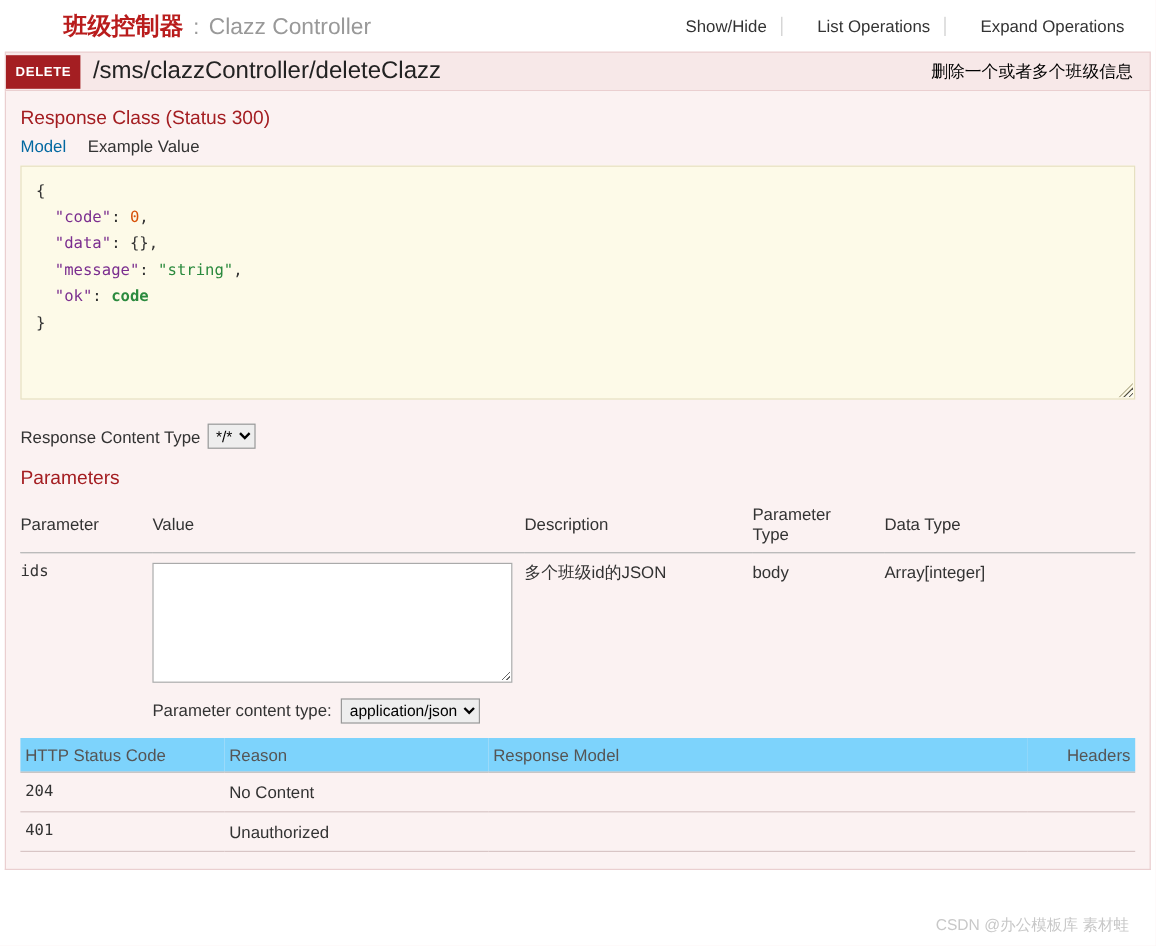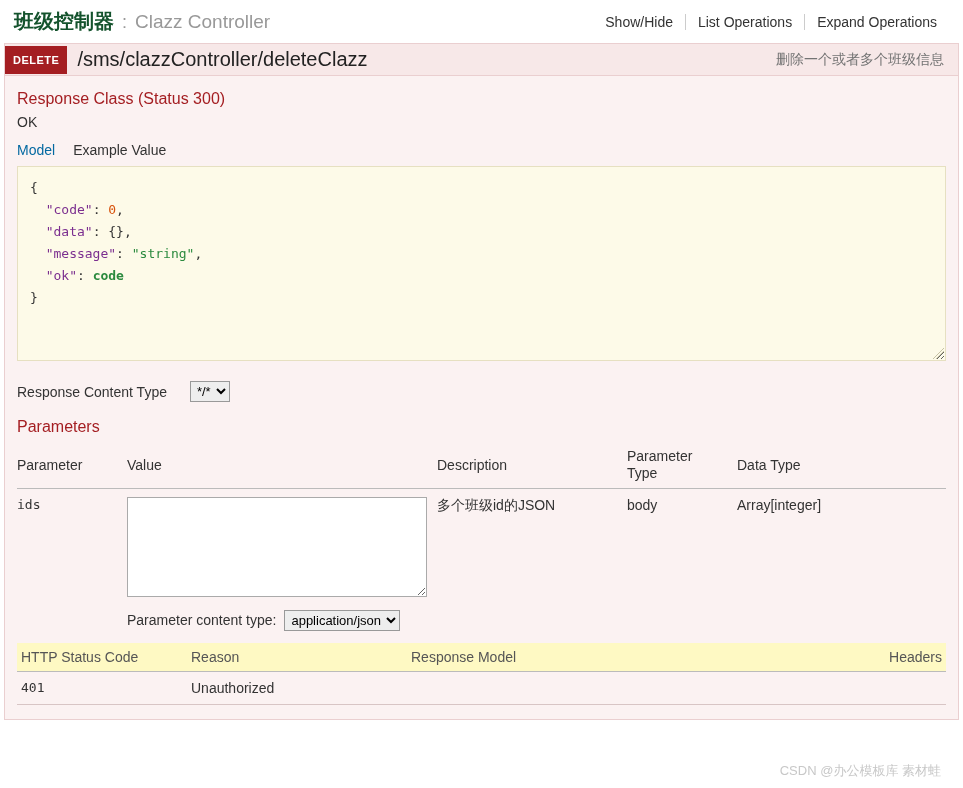--- a/index.html
+++ b/index.html
@@ -1,50 +1,50 @@
 <!DOCTYPE html>
 <html><head>
 <meta charset="utf-8">
 <style>
 * { box-sizing: border-box; margin: 0; padding: 0; }
 body { font-family: "Segoe UI", Arial, sans-serif; font-size: 14px; color: #333; background: #fff; width: 963px; }
 .header { display: flex; justify-content: space-between; align-items: center; padding: 8px 14px 6px; }
 .header-left { display: flex; align-items: baseline; gap: 8px; }
-.controller-name { font-size: 20px; font-weight: bold; color: #14532d; }
+.controller-name { font-size: 20px; font-weight: bold; color: #b91c1c; margin-left: 39px; }
 .sep { color: #999; font-size: 18px; }
 .controller-desc { font-size: 19px; color: #999; font-weight: 400; }
-.header-ops { display: flex; gap: 0; font-size: 14px; color: #333; }
+.header-ops { display: flex; gap: 17px; font-size: 14px; color: #333; }
 .header-ops span { cursor: pointer; padding: 0 12px; border-right: 1px solid #ccc; }
 .header-ops span:last-child { border-right: none; }
 .op-bar { display: flex; align-items: center; background: #f7e8e8; border: 1px solid #eacfd0; margin: 2px 4px 0; }
 .method-badge { background: #a41e22; color: #fff; font-weight: bold; font-size: 11px; padding: 8px 8px; letter-spacing: 0.5px; }
 .op-path { flex: 1; padding: 4px 10px; font-size: 20px; color: #222; }
-.op-desc { padding: 4px 14px; color: #737373; font-size: 14px; }
+.op-desc { padding: 4px 14px; color: #000000; font-size: 14px; }
 .body-panel { background: #fbf2f2; border: 1px solid #eacfd0; border-top: none; margin: 0 4px 10px; padding: 14px 12px 14px; }
 .section-title { color: #a41e22; font-size: 16px; font-weight: 400; margin-bottom: 6px; }
 .ok-text { color: #333; margin-bottom: 12px; }
 .tabs { display: flex; gap: 18px; border-bottom: none; margin-bottom: 8px; }
 .tab { color: #0369a1; cursor: pointer; }
 .tab.active { color: #333; }
 .code-block { background: #fdfae8; border: 1px solid #e6e0c1; padding: 10px 12px; font-family: Consolas, monospace; font-size: 13px; line-height: 1.7; white-space: pre; min-height: 195px; resize: both; overflow: auto; position: relative; }
 .code-block::after { content: ""; position: absolute; right: 1px; bottom: 1px; width: 12px; height: 12px; background: linear-gradient(135deg, transparent 50%, #c7c2a4 50%, #c7c2a4 55%, transparent 55%, transparent 65%, #c7c2a4 65%, #c7c2a4 70%, transparent 70%); }
 .k { color: #7b2e8f; }
 .n { color: #d7510a; }
 .s { color: #2b8a3e; }
 .b { color: #2b8a3e; font-weight: bold; }
-.content-type-row { margin-top: 20px; margin-bottom: 16px; display: flex; align-items: center; gap: 23px; }
+.content-type-row { margin-top: 20px; margin-bottom: 16px; display: flex; align-items: center; gap: 6px; }
 select { font-family: inherit; font-size: 13px; padding: 1px 2px; border: 1px solid #999; background: #eee; }
 .param-table { width: 100%; border-collapse: collapse; }
 .param-table th { text-align: left; font-weight: 400; color: #333; padding: 6px 4px 6px 0; border-bottom: 1px solid #bbb; font-size: 14px; }
 .param-table td { padding: 8px 4px 8px 0; vertical-align: top; font-size: 14px; }
 .param-table td.mono { font-family: Consolas, monospace; font-size: 13px; }
 .param-input { width: 300px; height: 100px; resize: both; border: 1px solid #aaa; font-family: inherit; padding: 4px; background: #fff; }
 .param-content-row { margin-top: 10px; display: flex; align-items: center; gap: 8px; }
 .resp-table { width: 100%; border-collapse: collapse; margin-top: 4px; }
-.resp-table th { text-align: left; font-weight: 400; color: #555; padding: 6px 4px; border-bottom: 1px solid #bbb; background: #fef9c3; }
+.resp-table th { text-align: left; font-weight: 400; color: #555; padding: 6px 4px; border-bottom: 1px solid #bbb; background: #7dd3fc; }
 .resp-table td { padding: 8px 4px; border-bottom: 1px solid #d8c5c5; }
 .resp-table td.mono { font-family: Consolas, monospace; font-size: 13px; }
 .watermark { position: fixed; right: 22px; bottom: 8px; color: #c8c8c8; font-size: 13px; }
 </style>
 </head>
 <body>
 
 <div class="header">
   <div class="header-left">
     <span class="controller-name">班级控制器</span>
@@ -60,21 +60,20 @@
 
 <div class="op-bar">
   <span class="method-badge">DELETE</span>
   <span class="op-path">/sms/clazzController/deleteClazz</span>
   <span class="op-desc">删除一个或者多个班级信息</span>
 </div>
 
 <div class="body-panel">
 
   <div class="section-title">Response Class (Status 300)</div>
-  <div class="ok-text">OK</div>
 
   <div class="tabs">
     <span class="tab">Model</span>
     <span class="tab active">Example Value</span>
   </div>
 
   <div class="code-block">{
   <span class="k">"code"</span>: <span class="n">0</span>,
   <span class="k">"data"</span>: {},
   <span class="k">"message"</span>: <span class="s">"string"</span>,
@@ -122,20 +121,26 @@
     <thead>
       <tr>
         <th style="width:170px">HTTP Status Code</th>
         <th style="width:220px">Reason</th>
         <th>Response Model</th>
         <th style="width:90px;text-align:right">Headers</th>
       </tr>
     </thead>
     <tbody>
       <tr>
+        <td class="mono">204</td>
+        <td>No Content</td>
+        <td></td>
+        <td></td>
+      </tr>
+      <tr>
         <td class="mono">401</td>
         <td>Unauthorized</td>
         <td></td>
         <td></td>
       </tr>
     </tbody>
   </table>
 
 </div>
 

